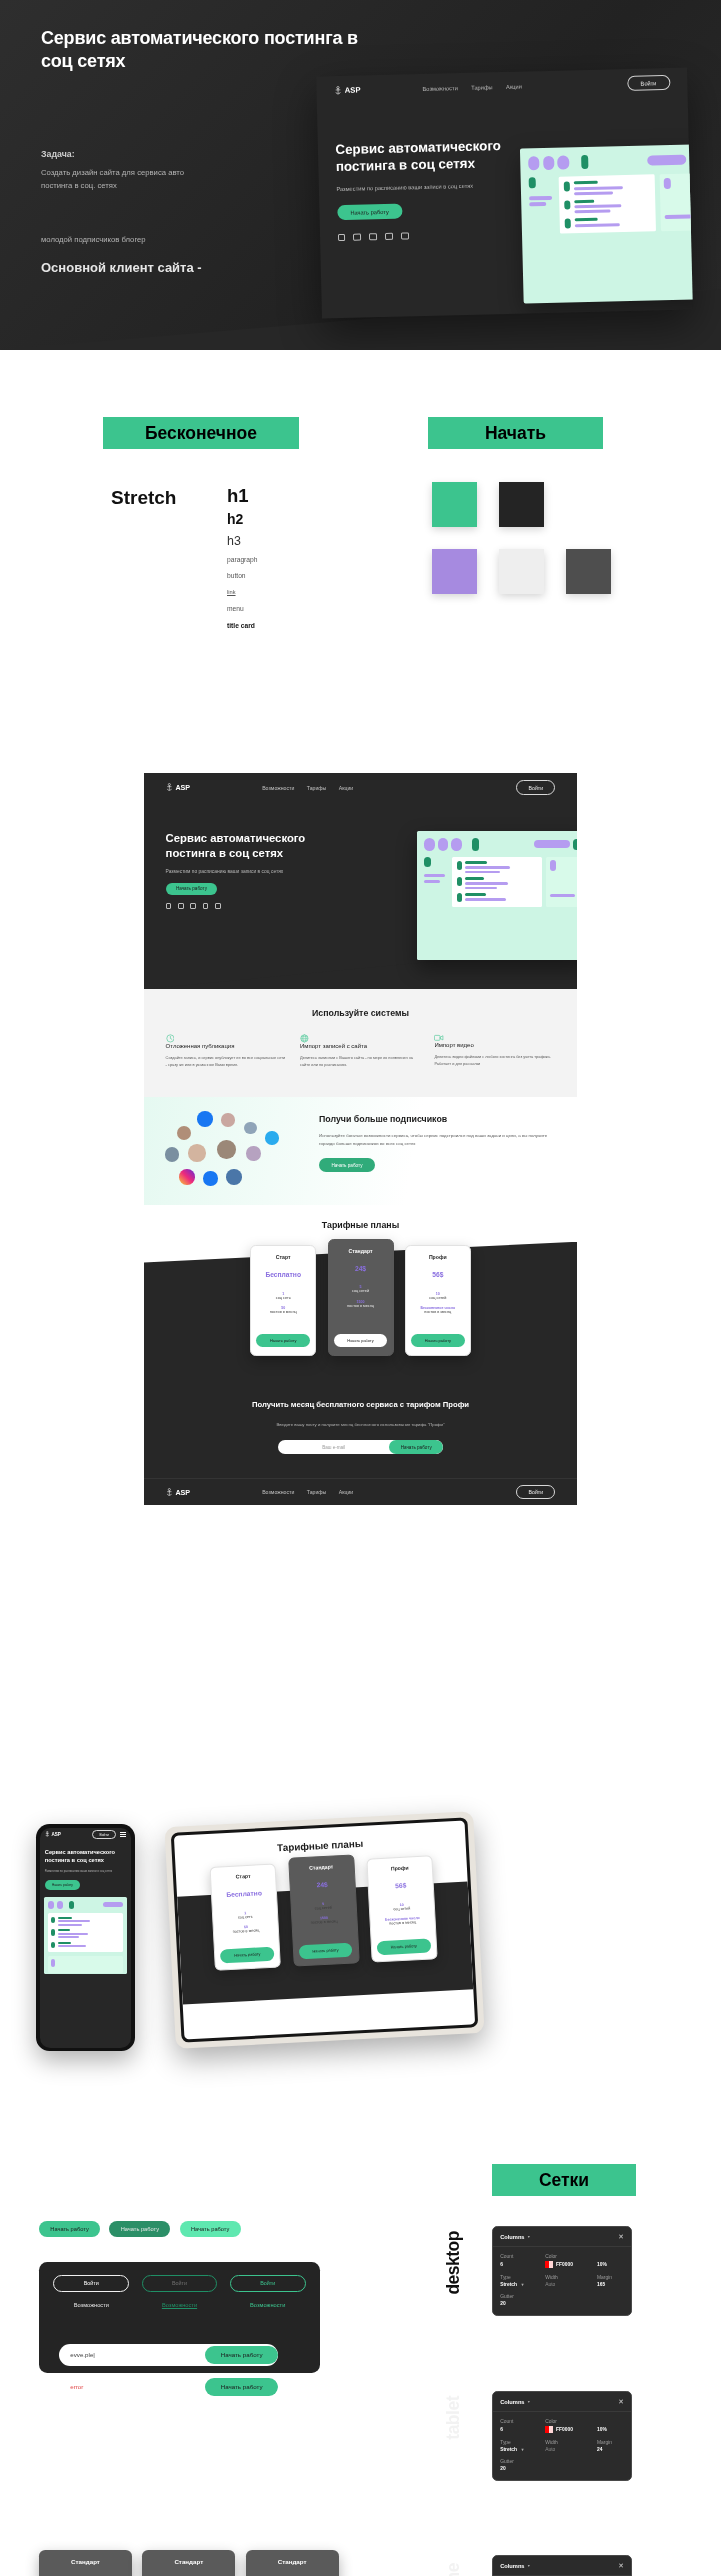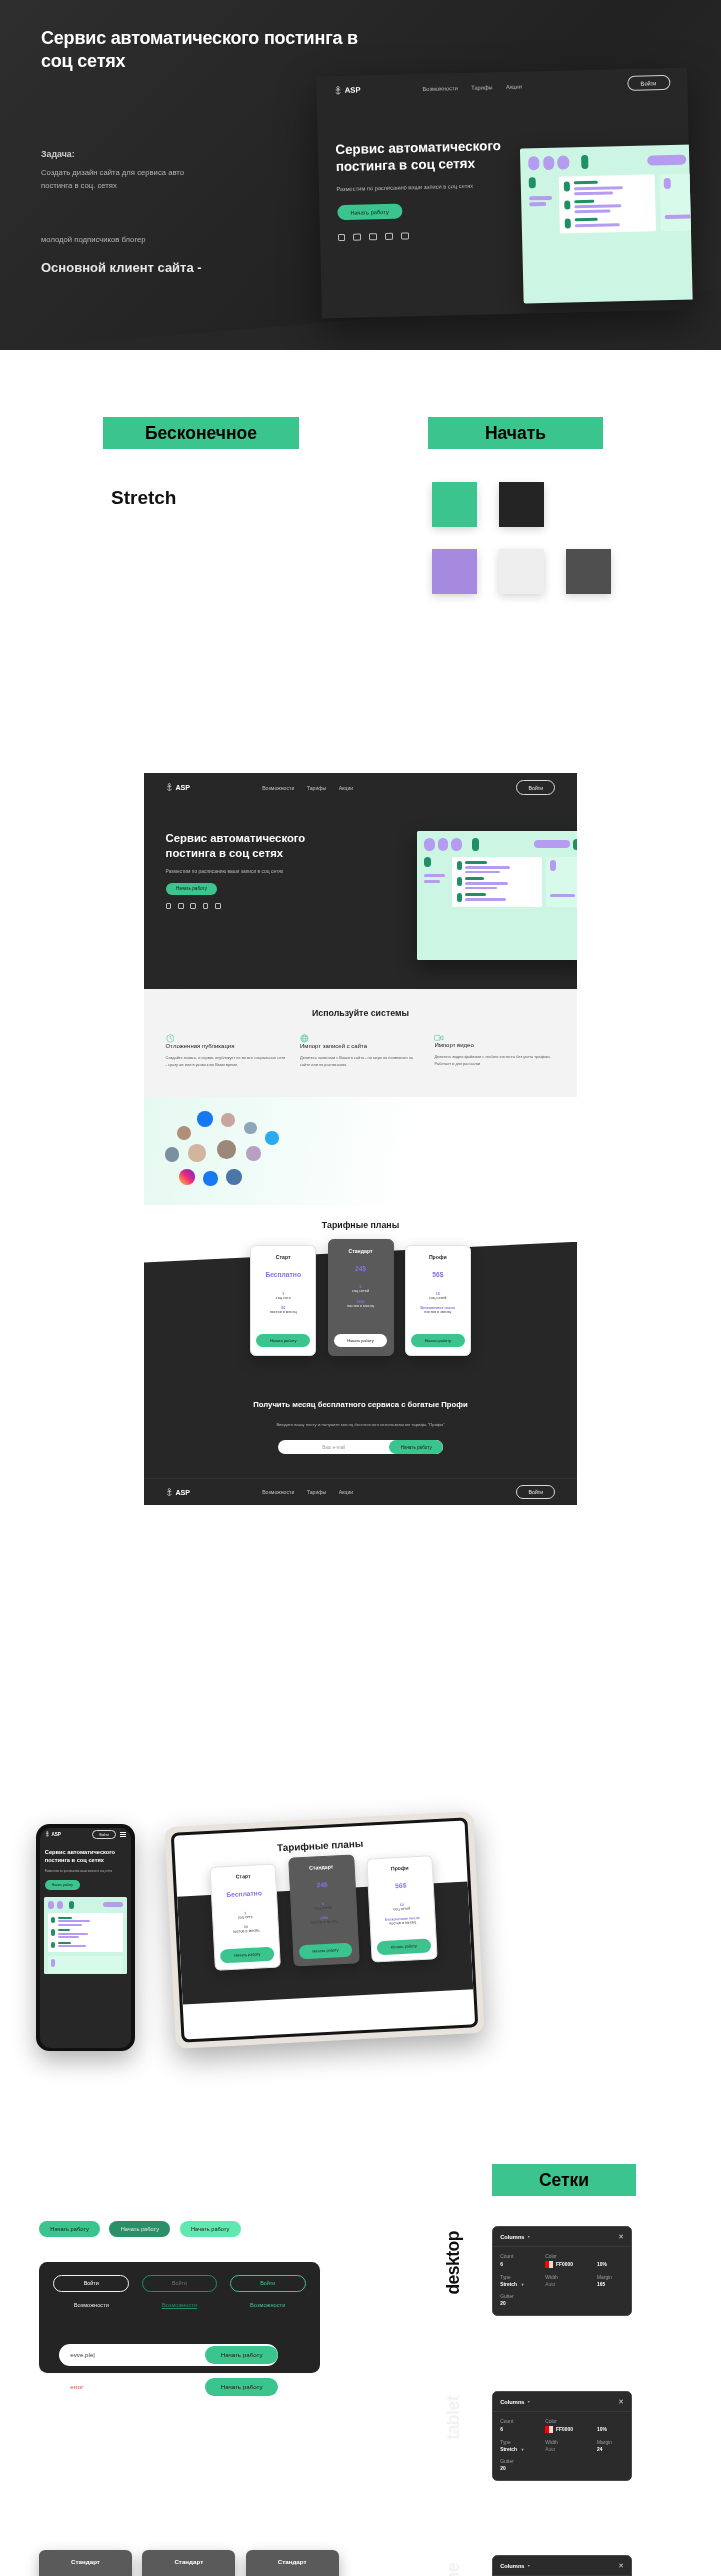--- a/index.html
+++ b/index.html
@@ -376,20 +376,30 @@
           </div>
         </div>
       </div>
     </div>
   </div>
 
   <div class="banner banner-typo">Бесконечное</div>
   <div class="banner banner-color">Начать</div>
 
   <div class="typo-font">Stretch</div>
+  <div class="typo-scale">
+    <div class="ts-h1">h1</div>
+    <div class="ts-h2">h2</div>
+    <div class="ts-h3">h3</div>
+    <div class="ts-p">paragraph</div>
+    <div class="ts-btn">button</div>
+    <div class="ts-link">link</div>
+    <div class="ts-menu">menu</div>
+    <div class="ts-card">title card</div>
+  </div>
 
   <div class="swatch sw1" style="background:#3cc48e"></div>
   <div class="swatch sw2" style="background:#242424"></div>
   <div class="swatch sw3" style="background:#a68ae0"></div>
   <div class="swatch sw4" style="background:#eeeeee"></div>
   <div class="swatch sw5" style="background:#4e4e4e"></div>
 
   <div class="site">
 
     <div class="site-hero">
@@ -514,20 +524,25 @@
         <div class="bub" style="left:20.6px;top:17.5px;width:14px;height:14px;background:#b08e78"></div>
         <div class="bub" style="left:8.2px;top:39px;width:14.4px;height:14.4px;background:#7a8fa0"></div>
         <div class="bub" style="left:32px;top:36px;width:17.5px;height:17.5px;background:#d3b49f"></div>
         <div class="bub" style="left:61px;top:32px;width:18.5px;height:18.5px;background:#9b8878"></div>
         <div class="bub" style="left:90px;top:38px;width:14.4px;height:14.4px;background:#b6a2c0"></div>
         <div class="bub" style="left:23px;top:61px;width:15.5px;height:15.5px;background:linear-gradient(45deg,#f9ce34,#ee2a7b,#6228d7)"></div>
         <div class="bub" style="left:47px;top:63px;width:14.4px;height:14.4px;background:#1877f2"></div>
         <div class="bub" style="left:70px;top:61px;width:15.5px;height:15.5px;background:#4a76a8"></div>
         <div class="bub" style="left:109px;top:23px;width:13.4px;height:13.4px;background:#2aabee"></div>
       </div>
+      <div class="fol-right">
+        <div class="fol-h">Получи больше подписчиков</div>
+        <div class="fol-p">Используйте богатые возможности сервиса, чтобы сервис подстроился под ваши задачи и цели, а вы получите гораздо больше подписчиков во всех соц сетях</div>
+        <div class="fol-cta">Начать работу</div>
+      </div>
     </div>
 
     <div class="site-plans">
       <div class="plans-dark"></div>
       <div class="plans-title">Тарифные планы</div>
       <div class="plans-row">
         <div class="plan">
           <div class="plan-name">Старт</div>
           <div class="plan-price">Бесплатно</div>
           <div class="plan-row">1</div>
@@ -551,21 +566,21 @@
           <div class="plan-row">10</div>
           <div class="plan-row-sub">соц сетей</div>
           <div class="plan-row">Бесконечное число</div>
           <div class="plan-row-sub">постов в месяц</div>
           <div class="plan-btn">Начать работу</div>
         </div>
       </div>
     </div>
 
     <div class="site-promo">
-      <div class="promo-h">Получить месяц бесплатного сервиса с богатые Профи</div>
+      <div class="promo-h">Получить месяц бесплатного сервиса с тарифом Профи</div>
       <div class="promo-p">Введите вашу почту и получите месяц бесплатного использования тарифа "Профи"</div>
       <div class="promo-form">
         <div class="promo-inner">
           <div class="promo-input">Ваш e-mail</div>
           <div class="promo-btn">Начать работу</div>
         </div>
       </div>
     </div>
 
     <div class="site-footer">

